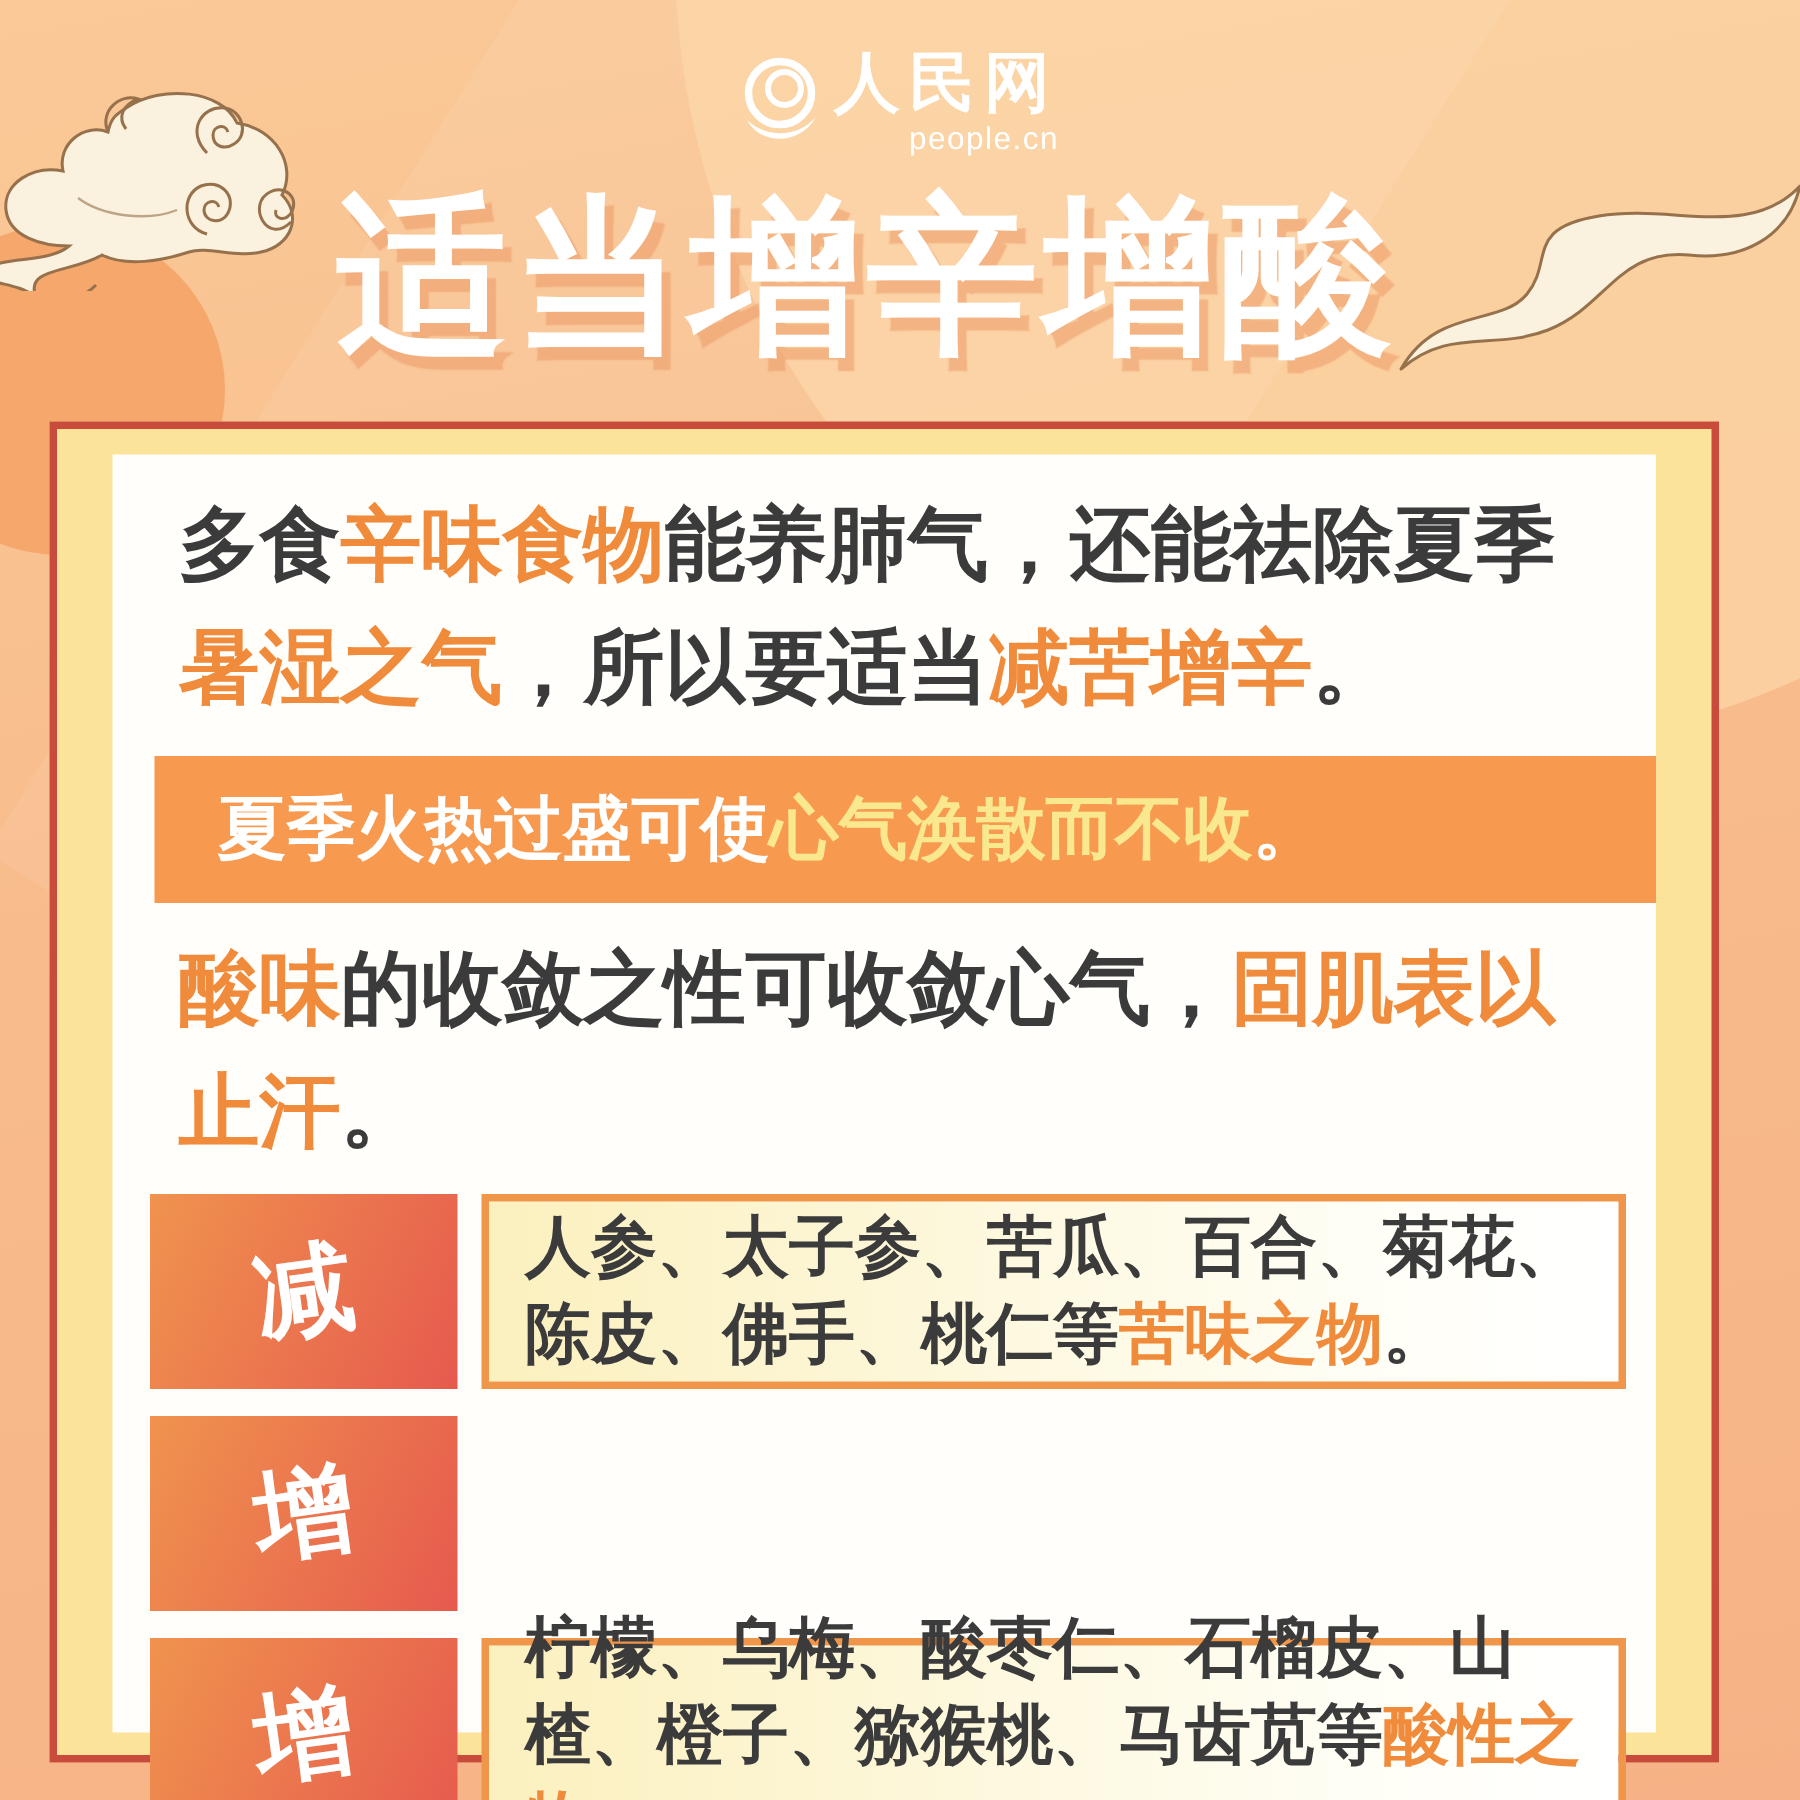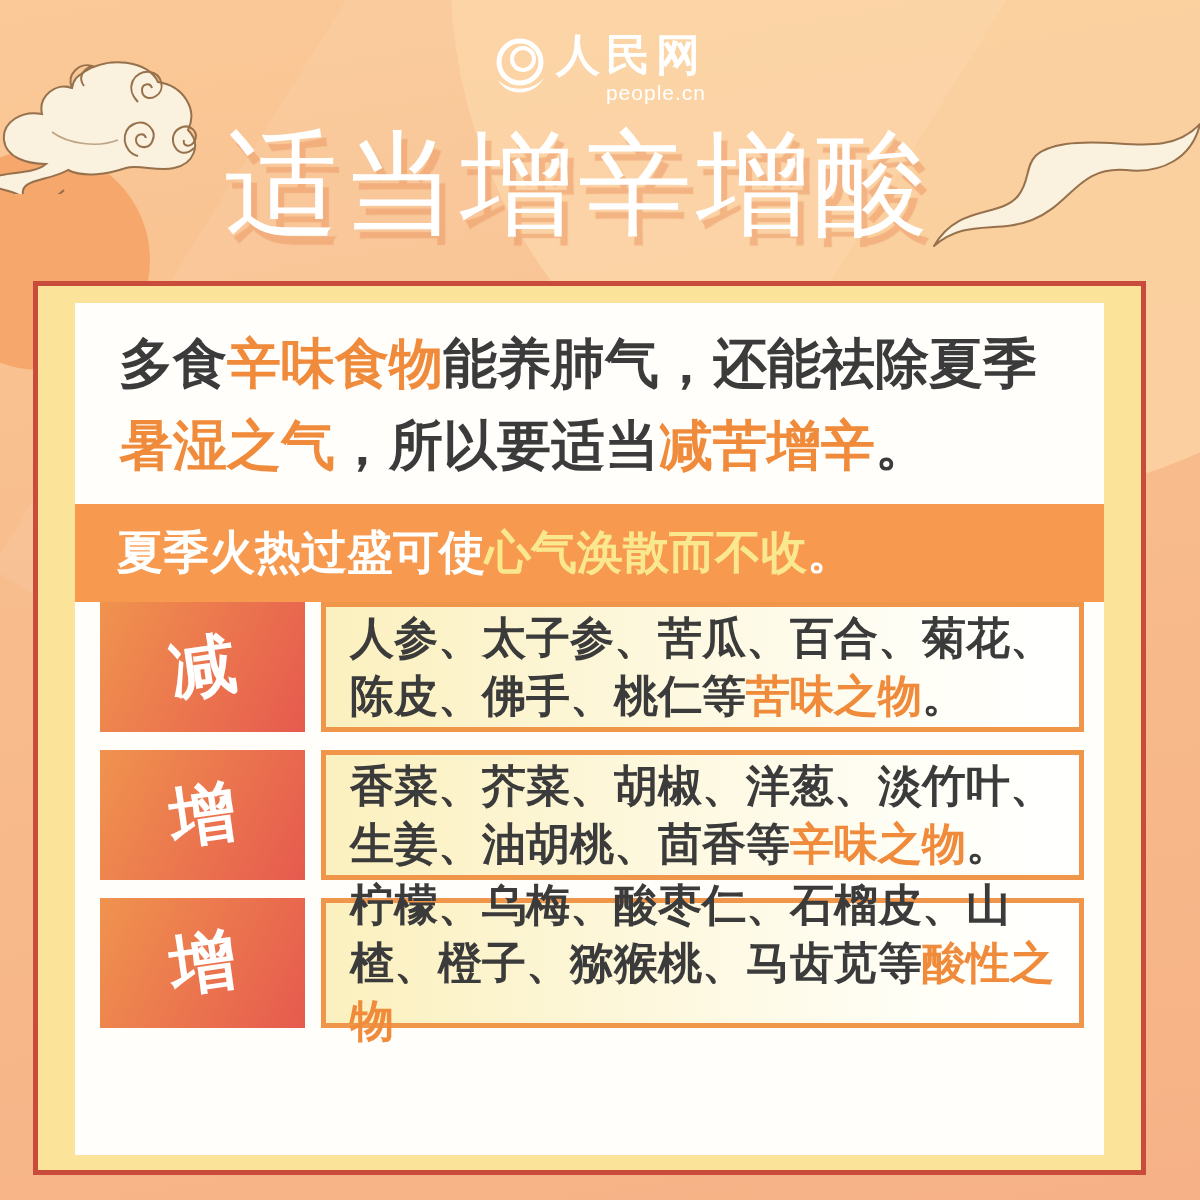--- a/index.html
+++ b/index.html
@@ -41,37 +41,37 @@
   .logo{
     position:absolute;top:34px;left:0;width:1200px;height:80px;
     display:flex;justify-content:center;align-items:flex-start;gap:10px;color:#fff;
   }
   .logo-moon{width:52px;height:64px;flex:0 0 auto;}
   .logo-text{display:flex;flex-direction:column;align-items:center;line-height:1;text-align:center;}
   .logo-cn{font-size:44px;font-weight:700;letter-spacing:6px;font-family:"Liberation Serif","DejaVu Serif",serif;}
   .logo-en{font-size:21px;font-weight:400;letter-spacing:1px;margin-top:4px;align-self:flex-end;}
   .page-title{
     position:absolute;top:108px;left:0;width:1156px;text-align:center;
-    font-size:114px;font-weight:400;color:#ffffff;letter-spacing:4px;
+    font-size:114px;font-weight:700;color:#ffffff;letter-spacing:4px;
     text-shadow:6px 9px 1px var(--title-shadow);
   }
   
   .card{
     position:absolute;left:33px;top:281px;width:1113px;height:894px;
     background:var(--card-bg);border:5px solid var(--card-border);
     padding:17px 37px 15px 37px;
   }
   .card-inner{width:100%;height:100%;background:var(--inner-white);}
   .banner{
     background:var(--banner-bg);color:#ffffff;
     font-size:46px;font-weight:800;line-height:1.3;
     padding:20px 16px;
   }
   .banner .hl{color:var(--banner-hl);}
-  .banner.second{padding:19px 42px;}
+  .banner.second{padding:19px 42px;margin-left:28px;}
   .para{
     color:var(--dark-text);font-size:54px;font-weight:800;line-height:1.52;
     padding:19px 30px 18px 44px;
   }
   .para .hl{color:var(--orange-text);}
   .para.second{padding:16px 30px 14px 44px;}
   .rows{padding:0 20px 0 25px;}
   .food-row{display:flex;gap:16px;height:130px;margin-bottom:18px;}
   .food-row:last-child{margin-bottom:0;}
   .row-label{
@@ -125,36 +125,34 @@
 <div class="page-title">适当增辛增酸</div>
 
 <div class="card">
   <div class="card-inner">
 
 
     <div class="para"><span>多食</span><span class="hl">辛味食物</span><span>能养肺气，还能祛除夏季</span><span class="hl">暑湿之气</span><span>，所以要适当</span><span class="hl">减苦增辛</span><span>。</span></div>
 
     <div class="banner second"><span>夏季火热过盛可使</span><span class="hl">心气涣散而不收</span><span>。</span></div>
 
+    <div class="para second"><span class="hl">酸味</span><span>的收敛之性可收敛心气，</span><span class="hl">固肌表以止汗</span><span>。</span></div>
 
     <div class="rows">
       <div class="food-row">
         <div class="row-label">
             <span class="glyph">减</span>
           </div>
         <div class="row-content">
             <span><span>人参、太子参、苦瓜、百合、菊花、陈皮、佛手、桃仁等</span><span class="hl">苦味之物</span><span>。</span></span>
           </div>
       </div>
       <div class="food-row">
         <div class="row-label">
             <span class="glyph">增</span>
-          </div>
-        <div class="row-content">
-            <span><span>香菜、芥菜、胡椒、洋葱、淡竹叶、生姜、油胡桃、茴香等</span><span class="hl">辛味之物</span><span>。</span></span>
           </div>
       </div>
       <div class="food-row">
         <div class="row-label">
             <span class="glyph">增</span>
           </div>
         <div class="row-content">
             <span><span>柠檬、乌梅、酸枣仁、石榴皮、山楂、橙子、猕猴桃、马齿苋等</span><span class="hl">酸性之物</span></span>
           </div>
       </div>

